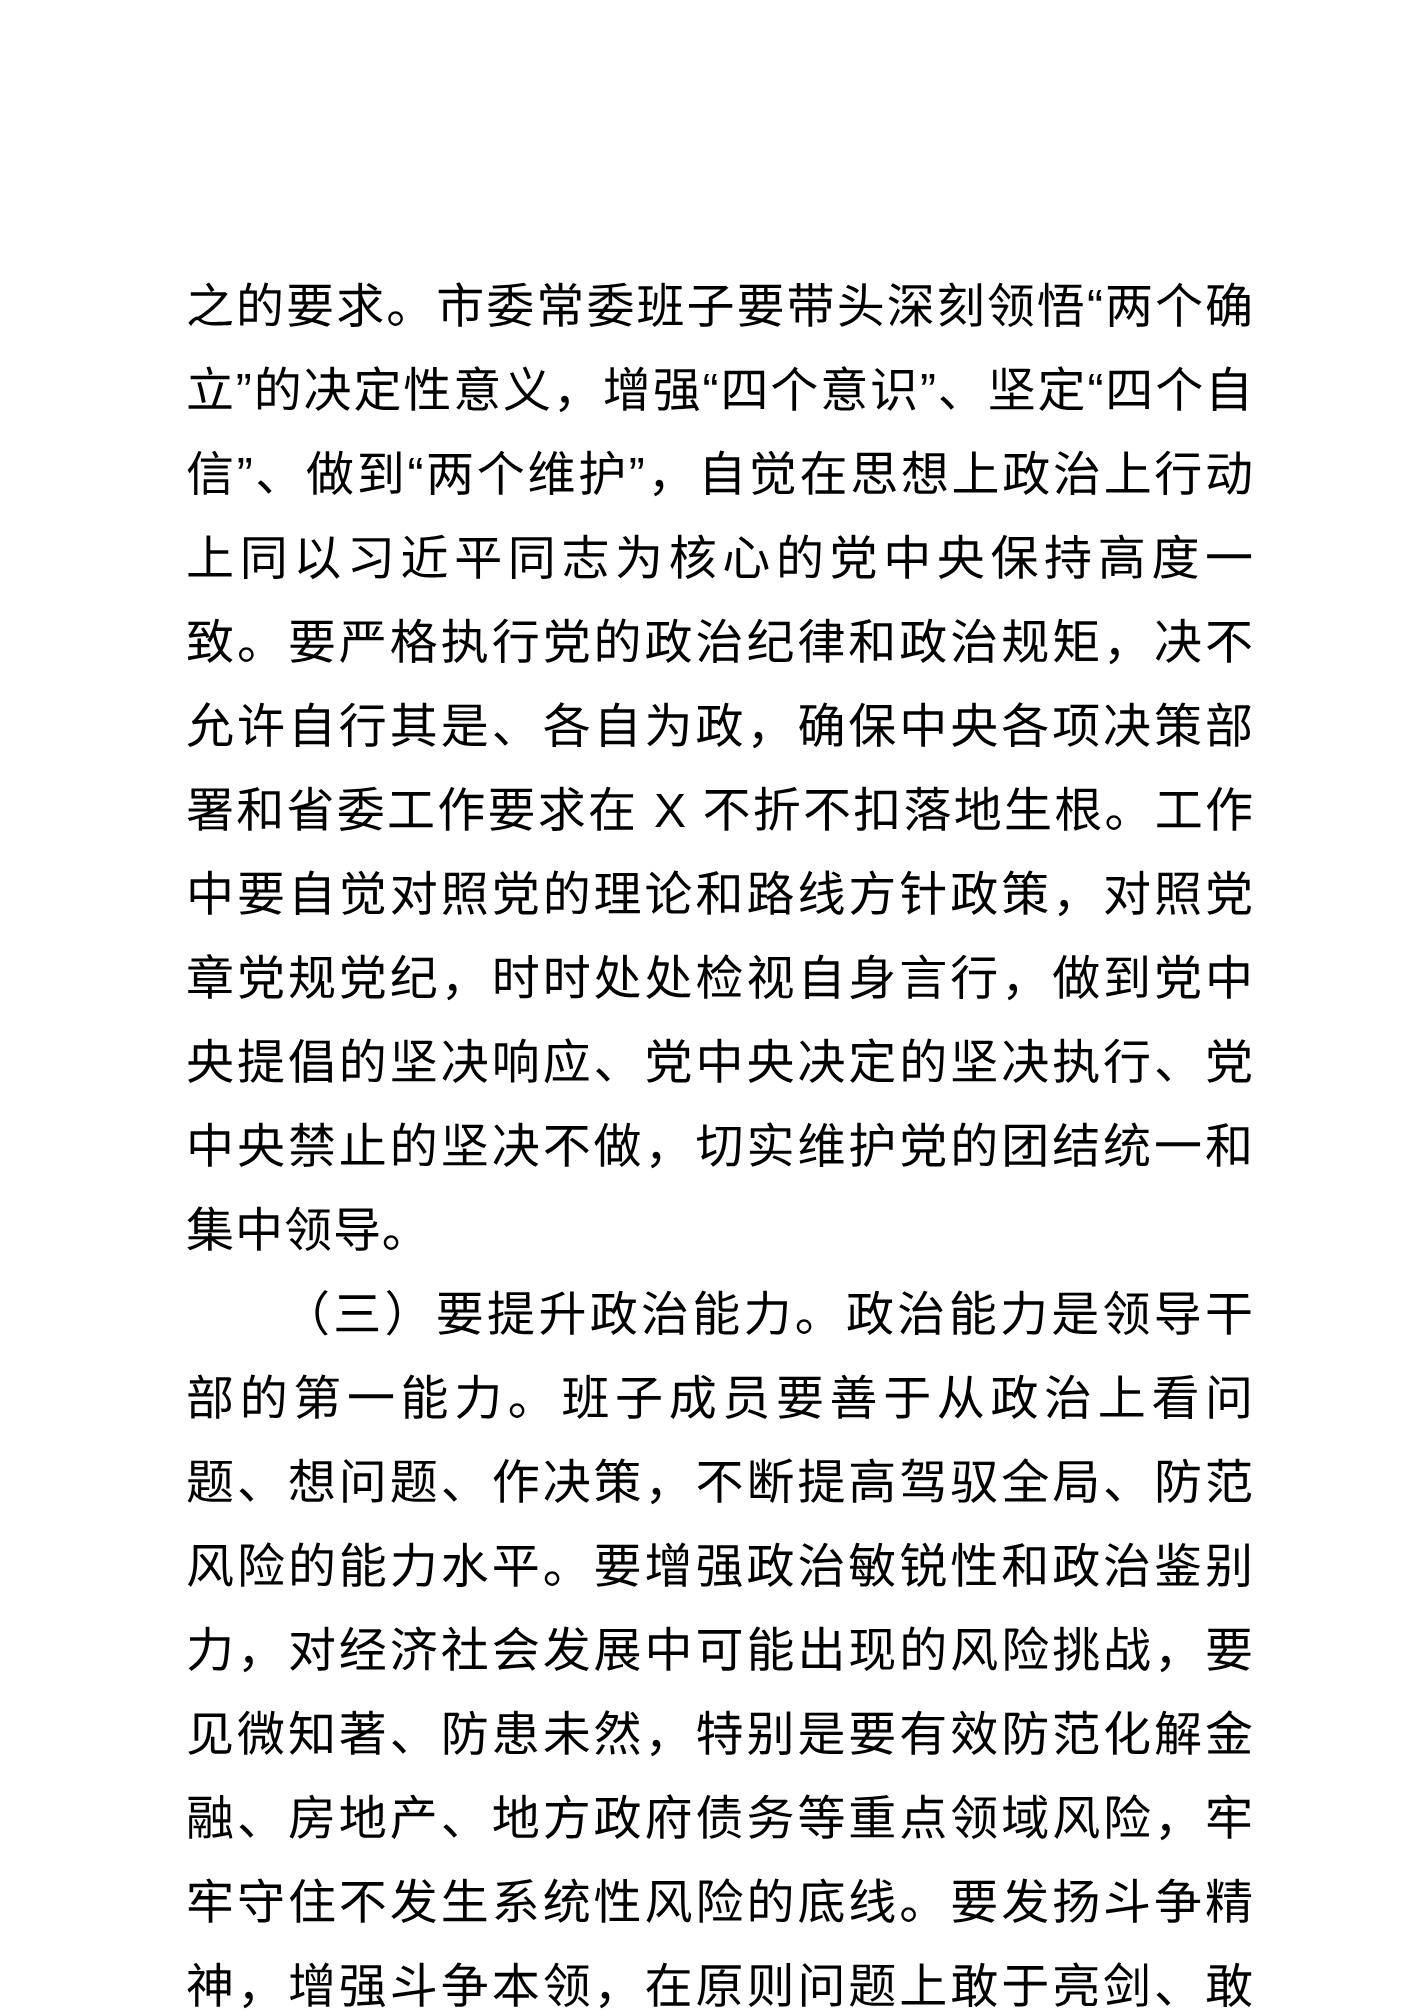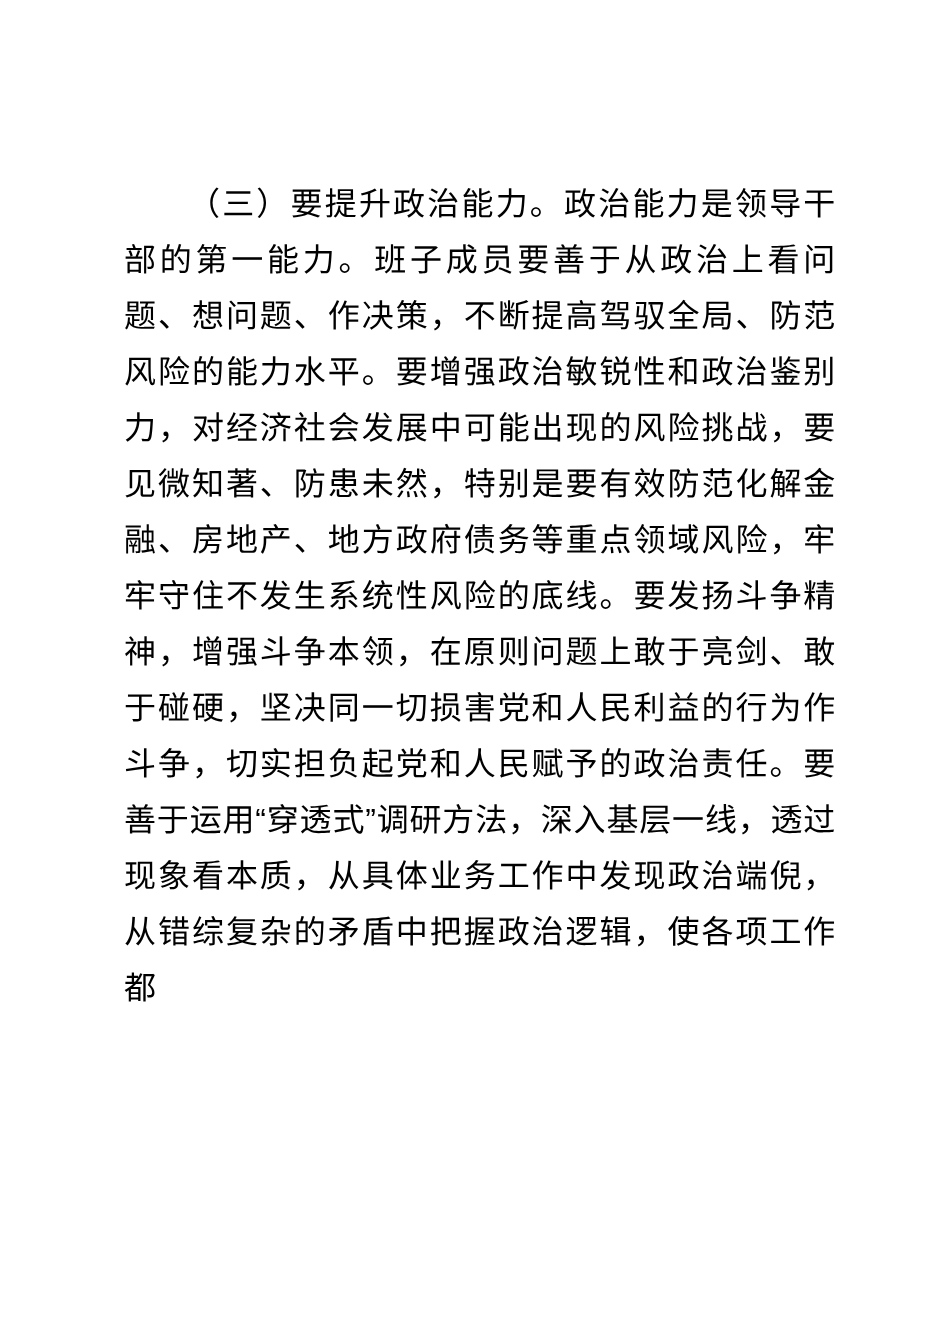--- a/index.html
+++ b/index.html
@@ -53,18 +53,19 @@
     margin-top: 0;
   }
 </style>
 </head>
 <body>
 
 <div id="page">
 
   <div id="text-block">
 
+    <p class="para">之的要求。市委常委班子要带头深刻领悟“两个确立”的决定性意义，增强“四个意识”、坚定“四个自信”、做到“两个维护”，自觉在思想上政治上行动上同以习近平同志为核心的党中央保持高度一致。要严格执行党的政治纪律和政治规矩，决不允许自行其是、各自为政，确保中央各项决策部署和省委工作要求在 X 不折不扣落地生根。工作中要自觉对照党的理论和路线方针政策，对照党章党规党纪，时时处处检视自身言行，做到党中央提倡的坚决响应、党中央决定的坚决执行、党中央禁止的坚决不做，切实维护党的团结统一和集中领导。</p>
 
     <p class="para indent-2">（三）要提升政治能力。政治能力是领导干部的第一能力。班子成员要善于从政治上看问题、想问题、作决策，不断提高驾驭全局、防范风险的能力水平。要增强政治敏锐性和政治鉴别力，对经济社会发展中可能出现的风险挑战，要见微知著、防患未然，特别是要有效防范化解金融、房地产、地方政府债务等重点领域风险，牢牢守住不发生系统性风险的底线。要发扬斗争精神，增强斗争本领，在原则问题上敢于亮剑、敢于碰硬，坚决同一切损害党和人民利益的行为作斗争，切实担负起党和人民赋予的政治责任。要善于运用“穿透式”调研方法，深入基层一线，透过现象看本质，从具体业务工作中发现政治端倪，从错综复杂的矛盾中把握政治逻辑，使各项工作都</p>
 
   </div>
 
 </div>
 
 </body></html>

